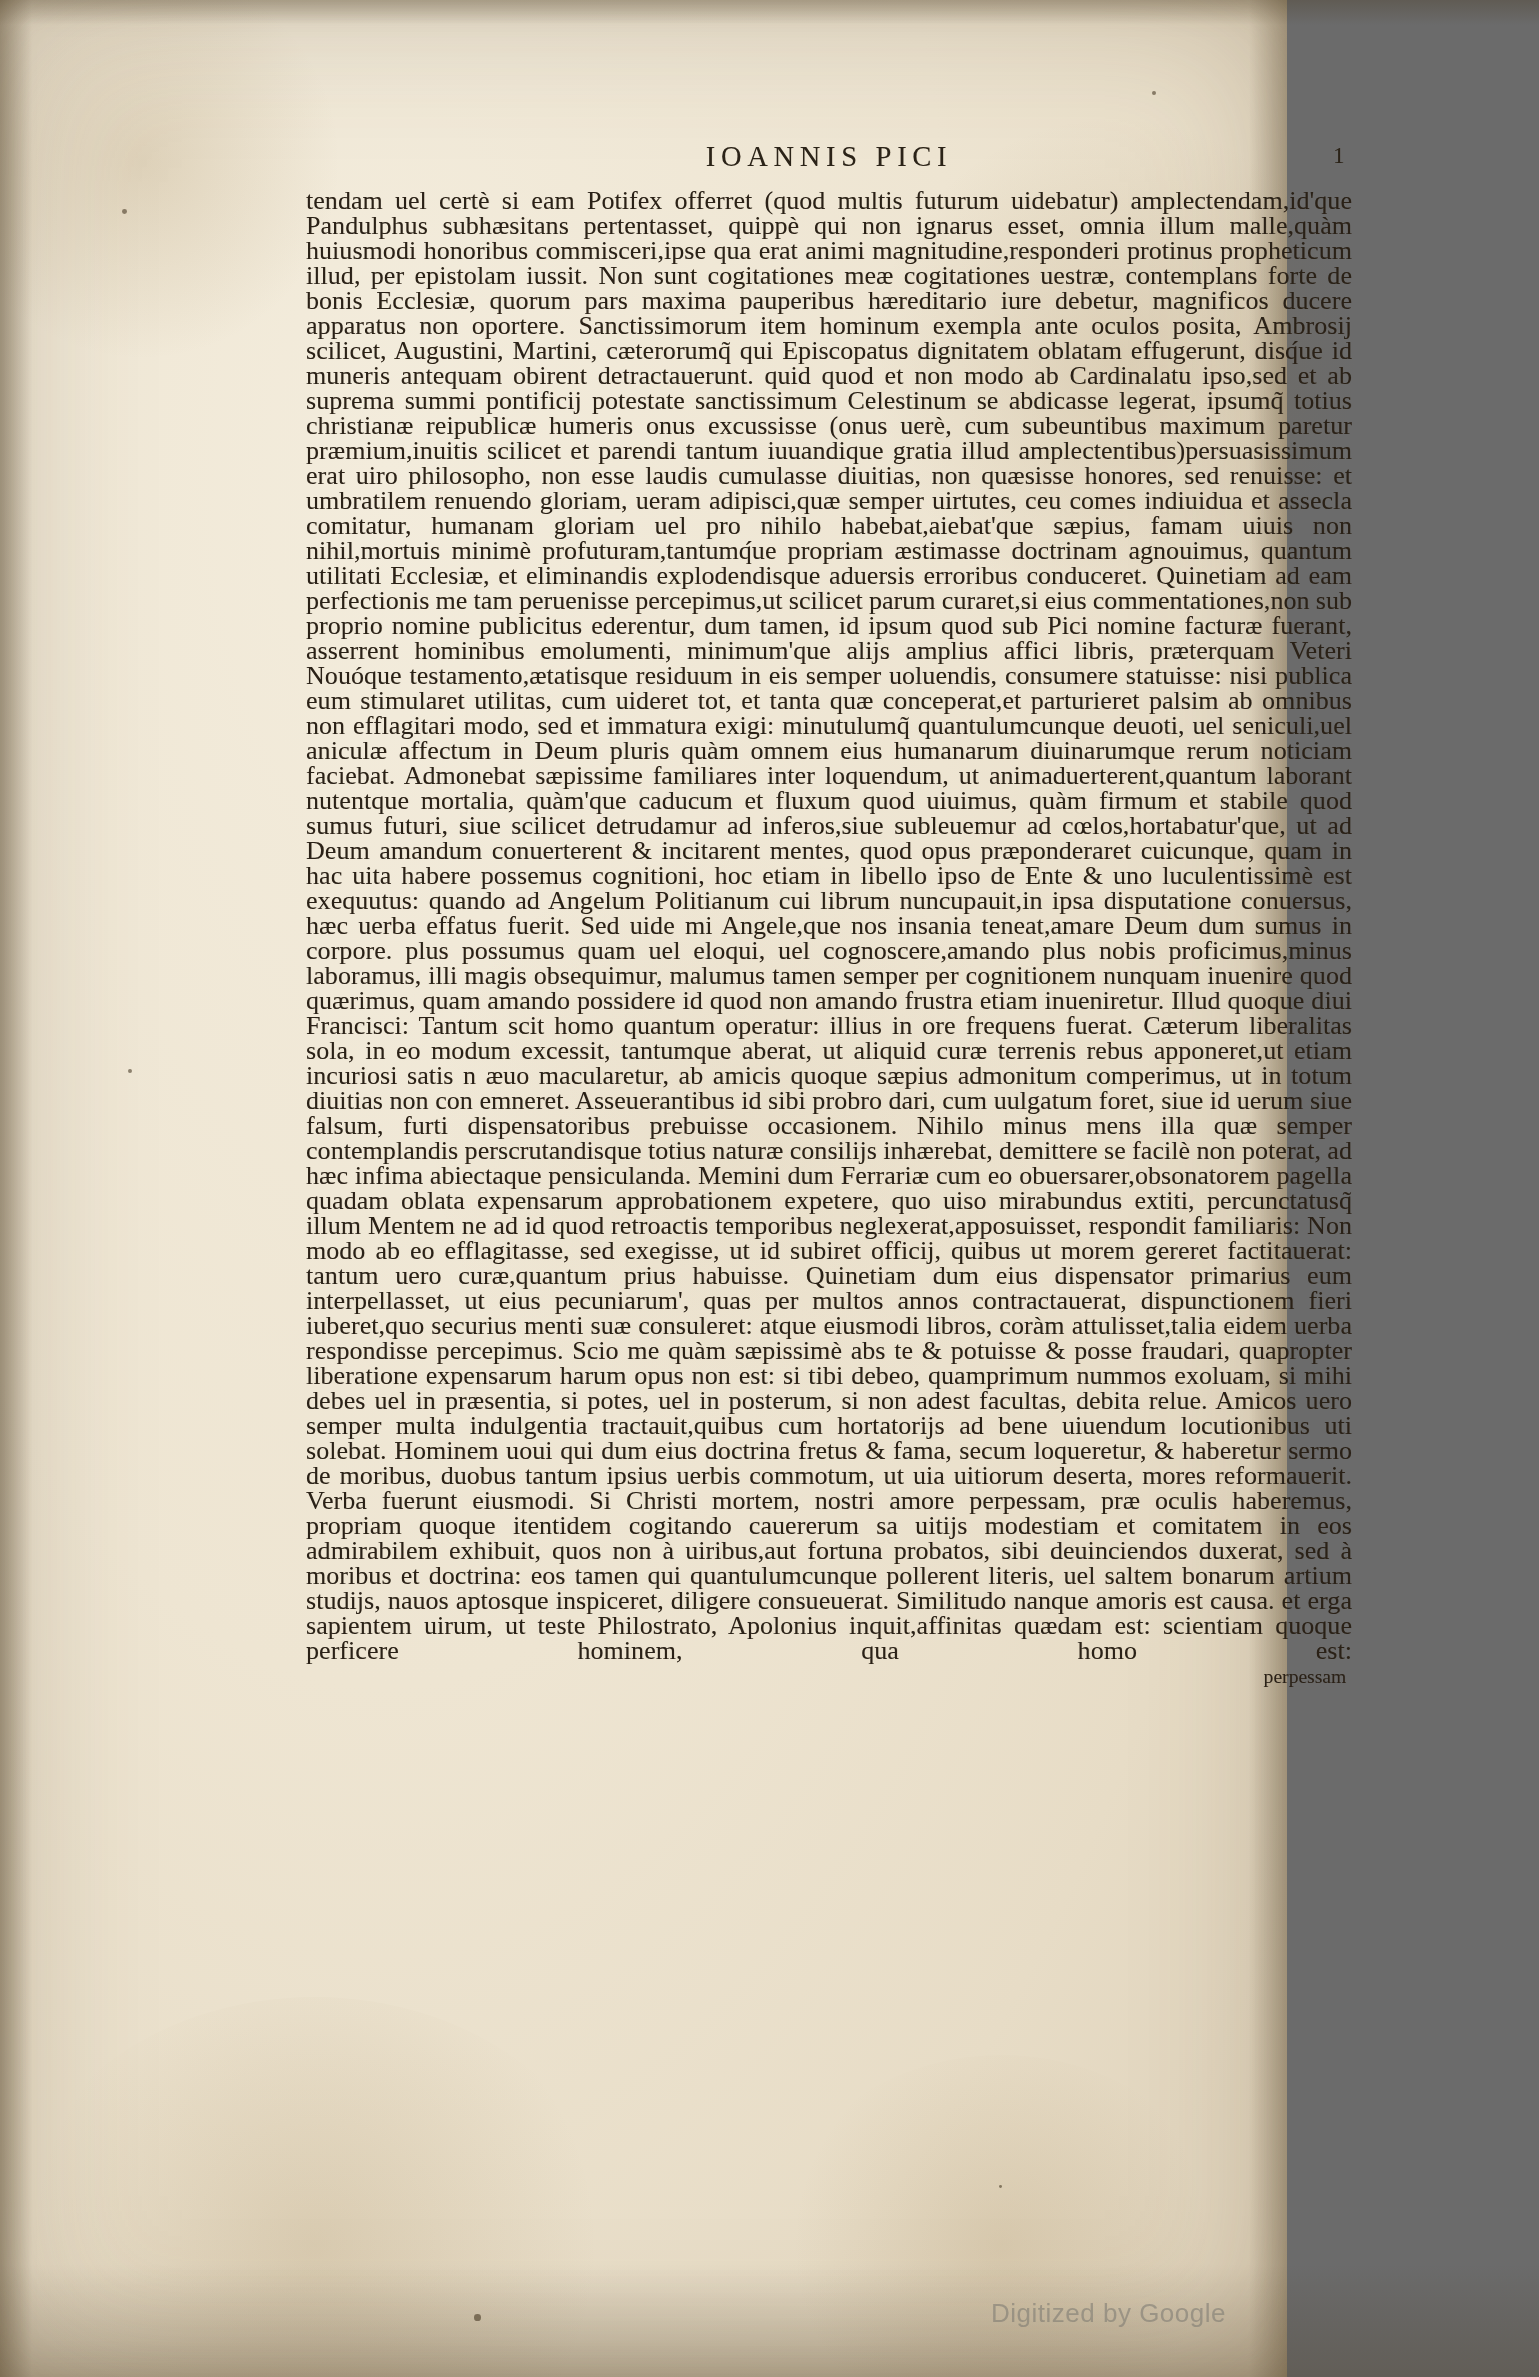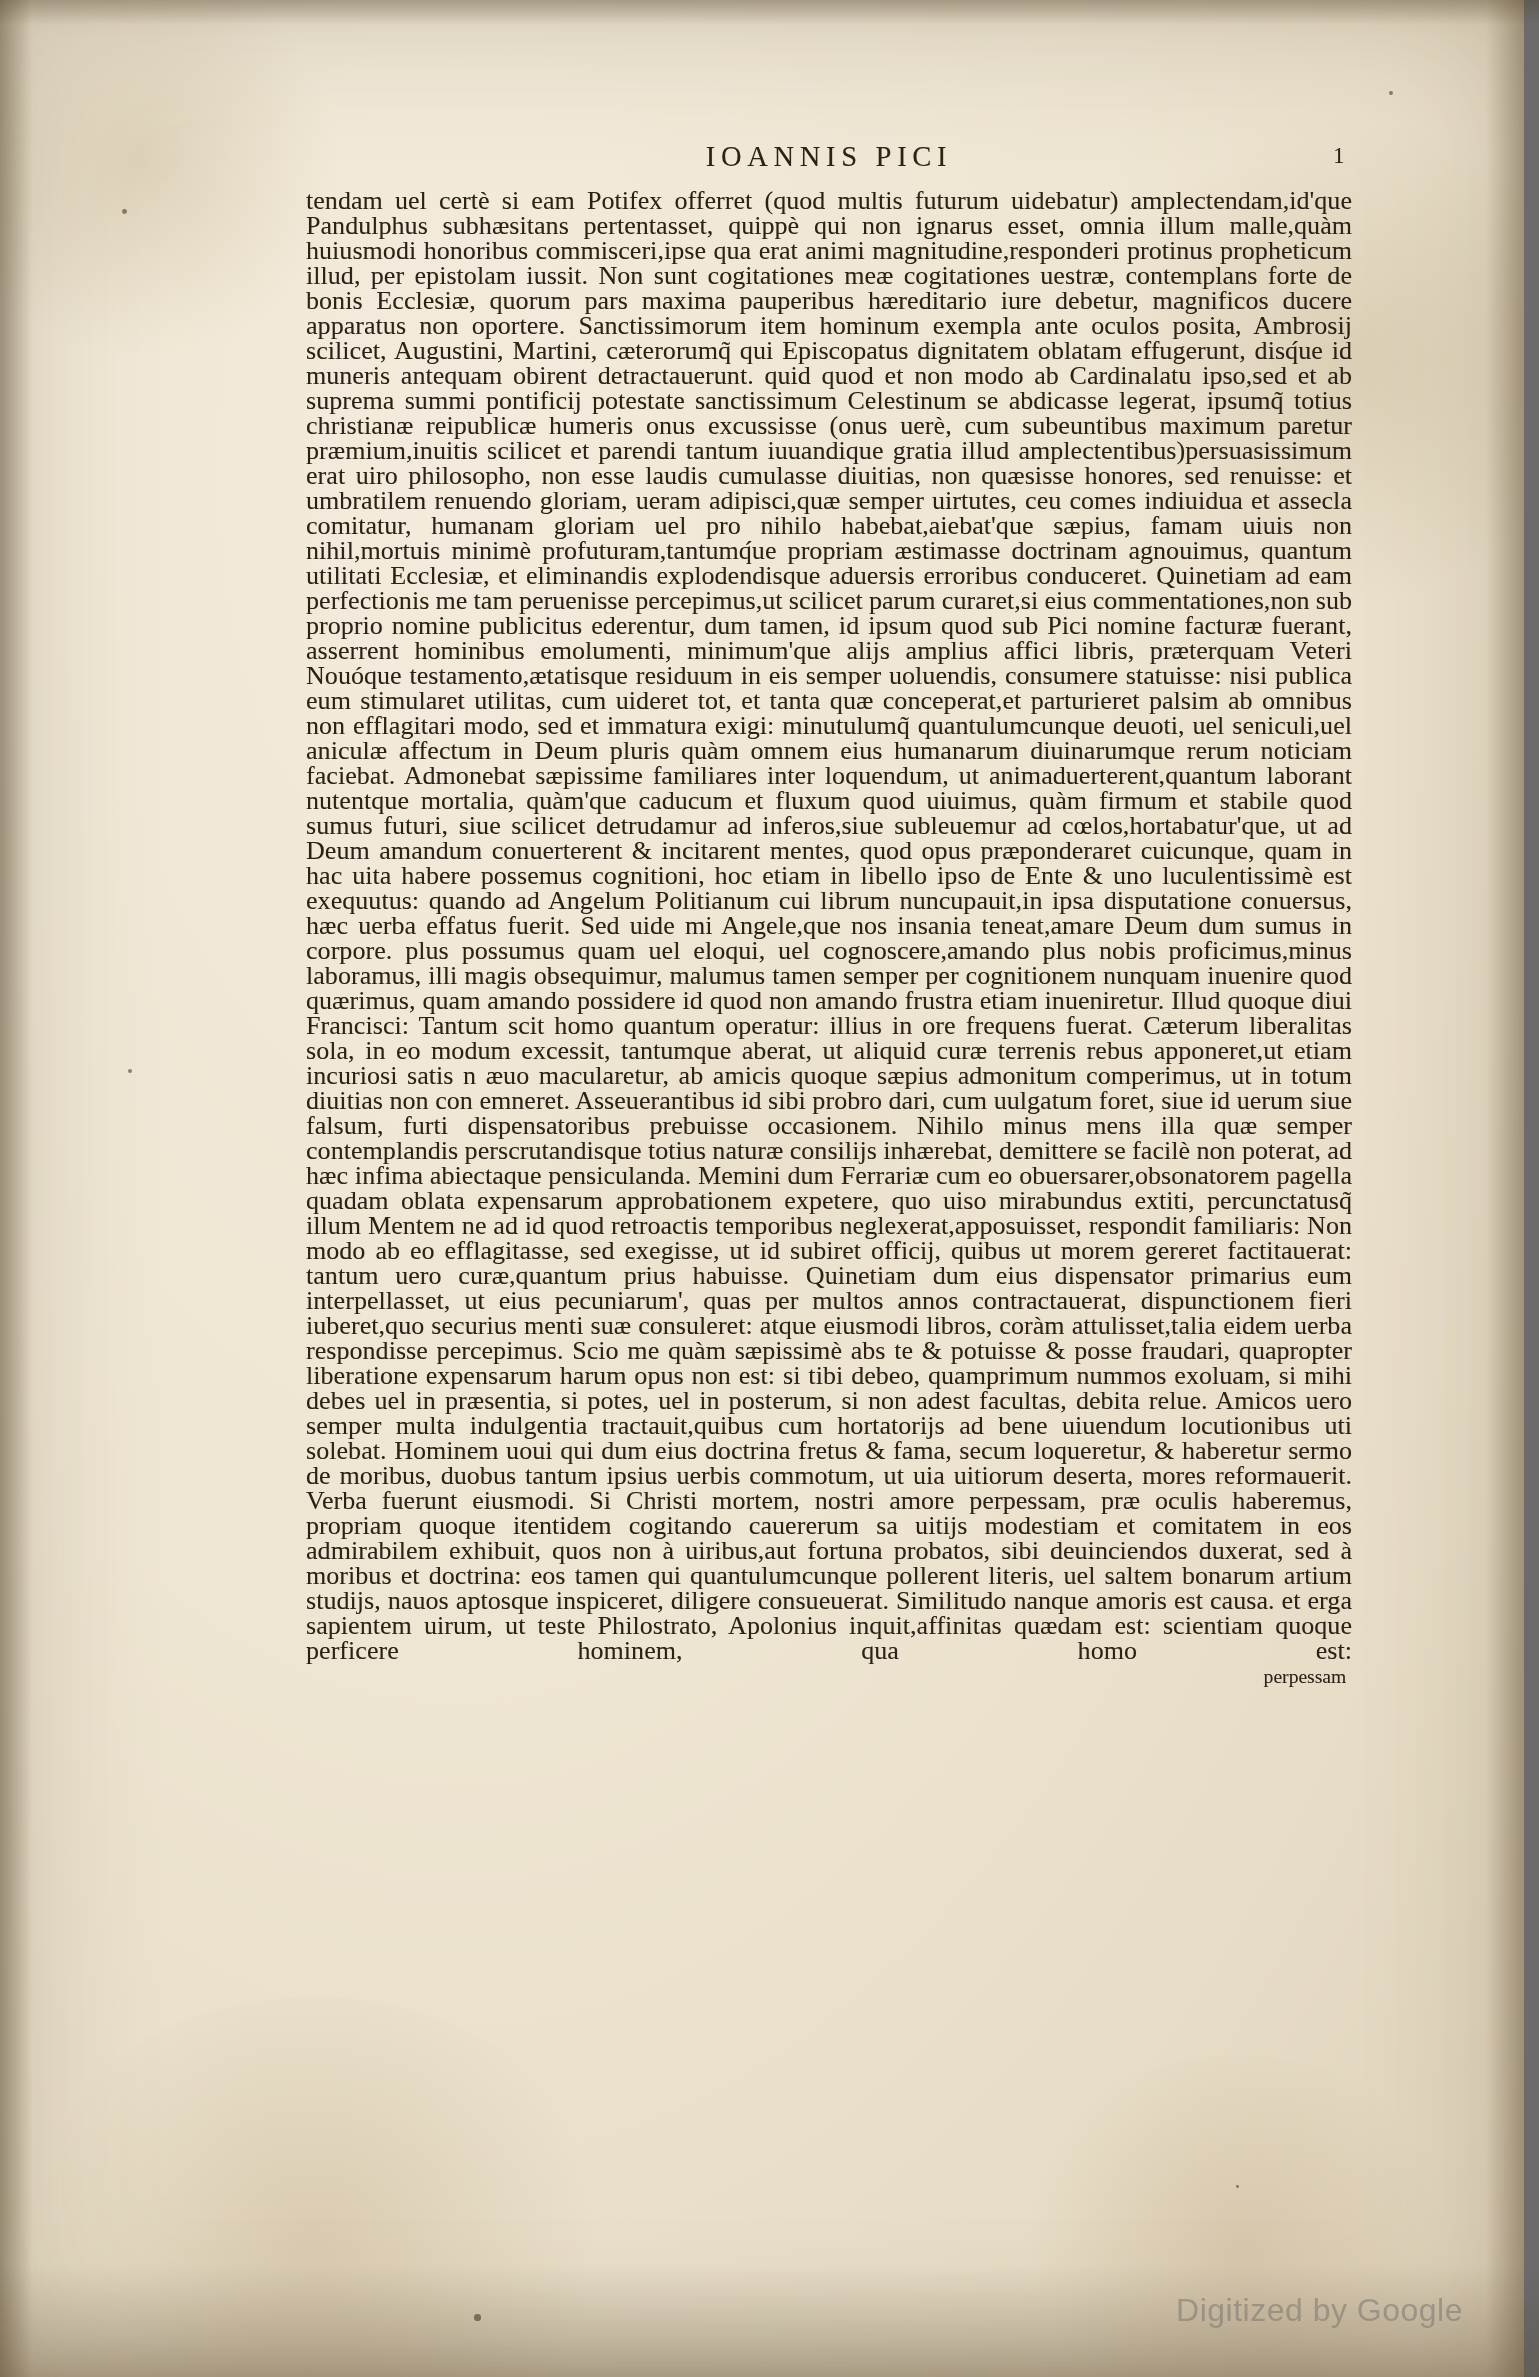--- a/index.html
+++ b/index.html
@@ -11,21 +11,21 @@
     width: 1540px;
     height: 2378px;
     overflow: hidden;
     font-family: "Liberation Serif", serif;
   }
 
   
   .page {
     position: absolute;
     left: 0; top: 0;
-    width: 1524px;
+    width: 1287px;
     height: 2378px;
     background:
       radial-gradient(ellipse at 30% 20%, #f3ecdc 0%, #eee5d2 45%, #e7dcc6 75%, #ddd0b8 100%);
   }
   
   .stain {
     position: absolute;
     border-radius: 50%;
     pointer-events: none;
   }
@@ -116,21 +116,21 @@
   .body-text, .running-head, .tail {
     text-shadow: 0.3px 0.2px 0 rgba(60,45,25,0.22);
   }
 
   
   .watermark {
     position: absolute;
     right: 61px;
     bottom: 49px;
     font-family: "Liberation Sans", sans-serif;
-    font-size: 32px;
+    font-size: 26px;
     letter-spacing: 0.5px;
     color: rgba(120,118,112,0.55);
     user-select: none;
   }
   .marginal-dot-1 { left: 122px; top: 209px; width: 4.8px; height: 4.8px; }
   .marginal-dot-2 { left: 128px; top: 1069px; width: 3.8px; height: 3.8px; }
   .marginal-dot-3 { left: 474px; bottom: 57px; width: 6.7px; height: 6.7px; }
   .marginal-dot-4 { right: 131px; top: 91px; width: 3.8px; height: 3.8px; }
   .marginal-dot-5 { right: 285px; bottom: 190px; width: 2.9px; height: 2.9px; }
 </style>

